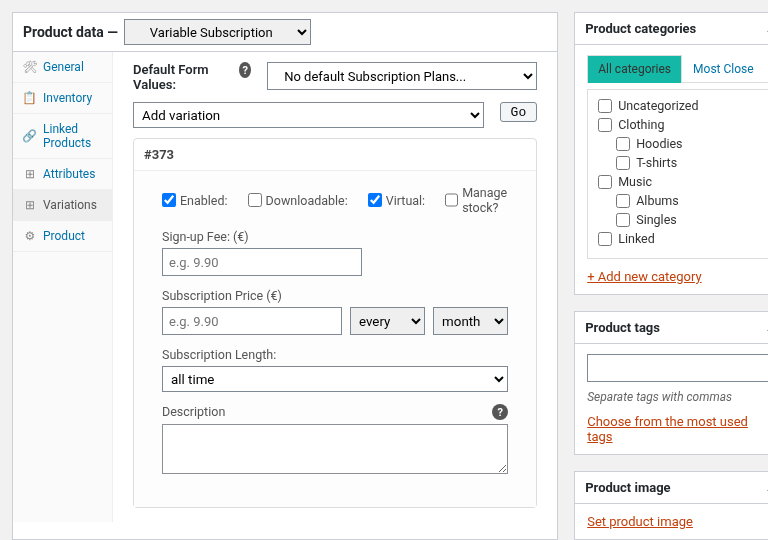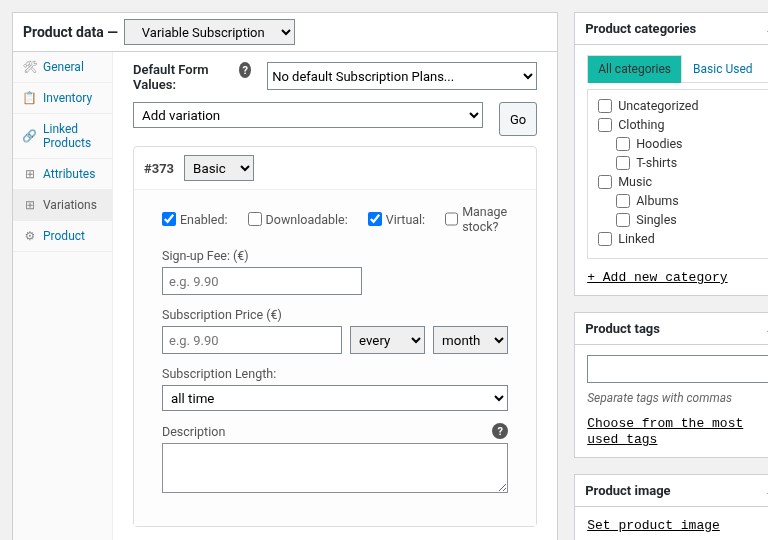--- a/index.html
+++ b/index.html
@@ -2,62 +2,62 @@
 <html><head>
 <meta charset="utf-8">
 <style>
 * { box-sizing: border-box; margin: 0; padding: 0; font-family: -apple-system, BlinkMacSystemFont, "Segoe UI", Roboto, sans-serif; }
 body { background: #f1f1f1; font-size: 13px; color: #444; padding: 12px; }
 .wrapper { display: flex; gap: 16px; }
 .main-panel { flex: 1; background: #fff; border: 1px solid #ccd0d4; }
 .side-panel { width: 212px; display: flex; flex-direction: column; gap: 16px; }
 .panel-header { display: flex; align-items: center; padding: 6px 10px; border-bottom: 1px solid #ccd0d4; }
 .panel-header h3 { font-size: 14px; font-weight: 700; color: #23282d; }
-.panel-header select { margin-left: 6px; font-size: 13px; padding: 2px 13px; background: #f0f0f0; border: 1px solid #7e8993; height: 26px; }
+.panel-header select { margin-left: 6px; font-size: 13px; padding: 2px 21px; background: #f0f0f0; border: 1px solid #7e8993; height: 26px; }
 .panel-body { display: flex; }
 .tabs { width: 100px; background: #fafafa; border-right: 1px solid #eee; }
 .tab { display: flex; align-items: center; gap: 6px; padding: 8px 10px; color: #0073aa; cursor: pointer; font-size: 12px; border-bottom: 1px solid #eee; }
 .tab.active { background: #eee; color: #555; }
 .tab .ticon { width: 14px; height: 14px; display: inline-flex; align-items: center; justify-content: center; color: #888; }
 .tab-content { flex: 1; padding: 10px 20px 14px; }
 .row { display: flex; align-items: flex-start; gap: 16px; margin-bottom: 10px; }
 .row.right { justify-content: flex-end; }
 .label-strong { font-weight: 600; color: #23282d; }
 .help { display:inline-flex;width:16px;height:16px;border-radius:50%;background:#555;color:#fff;align-items:center;justify-content:center;font-size:11px;font-weight:700; }
-select.wide { flex: 0 0 270px; font-size: 13px; padding: 3px 0; background: #fff; border: 1px solid #7e8993; height: 28px; }
+select.wide { flex: 0 0 270px; font-size: 13px; padding: 3px 12px; background: #fff; border: 1px solid #7e8993; height: 28px; }
 select.full { width: 100%; height: 26px; padding: 2px 4px; border: 1px solid #7e8993; background:#fff;}
 input[type=text].inp { padding: 4px 6px; border: 1px solid #7e8993; font-size: 13px; height: 28px; }
-.btn { padding: 0 10px; border: 1px solid #7e8993; background: #f3f5f6; cursor: pointer; font-size: 13px; border-radius: 3px; height: 34px; }
+.btn { padding: 0 10px; border: 1px solid #7e8993; background: #f3f5f6; cursor: pointer; font-size: 13px; border-radius: 3px; height: 20px; font-family: Liberation Mono, monospace; }
 .note { font-size: 12px; font-style: italic; color: #666; }
 .note a { color: #0073aa; }
 .var-box { border: 1px solid #ddd; margin-top: 8px; border-radius: 4px; }
 .var-head { display:flex; align-items:center; gap: 10px; padding: 8px 10px; border-bottom:1px solid #eee; }
 .var-head strong { font-weight:700; }
 .var-head select { height: 26px; border:1px solid #7e8993; padding: 2px 4px; width: 70px; }
 .var-body { padding: 14px 28px 18px; background:#fdfdfd; }
 .cbgroup { display:flex; gap: 20px; align-items:center; margin-bottom: 14px; }
 .cbgroup label { display:flex; align-items:center; gap:4px; font-size:12.5px; color:#555; }
 input[type=checkbox]{width:14px;height:14px;}
 .field { margin-bottom: 12px; }
-.field-label { font-size: 12.5px; color:#555; margin-bottom: 4px; display:flex; align-items:flex-end; justify-content:space-between; }
+.field-label { font-size: 12.5px; color:#555; margin-bottom: 4px; display:flex; align-items:flex-start; justify-content:space-between; }
 .sub-row { display:flex; gap: 8px; }
 .sub-row .inp { flex:1; }
 .sub-row select { flex:1; height:28px; border:1px solid #7e8993; padding:2px 4px; }
 textarea.desc { width:100%; height: 50px; border:1px solid #8c8f94; padding:4px; resize:vertical; font-family:inherit; }
 .side-box { background:#fff; border:1px solid #ccd0d4; }
 .side-head { display:flex; justify-content:space-between; align-items:center; padding:8px 10px; border-bottom:1px solid #ccd0d4; }
 .side-head h4 { font-size:13px; font-weight:700; color:#23282d;text-align:right; }
 .side-body { padding: 10px 12px; }
 .cat-tabs { display:flex; border-bottom:1px solid #ddd; margin-bottom:6px; }
 .cat-tab { padding:6px 10px; font-size:12px; color:#0073aa; cursor:pointer; border:1px solid transparent; border-bottom:none; }
 .cat-tab.active { border-color:#ddd; background:#14b8a6; margin-bottom:-1px; color:#333; }
 .cat-list { border:1px solid #ddd; padding:8px 10px; max-height:170px; overflow:auto; }
 .cat-list label { display:flex; align-items:center; gap:6px; margin-bottom:4px; font-size:12.5px; color:#333; }
 .cat-list .ind1 { padding-left: 18px; }
-.link { color:#000000; text-decoration:underline; cursor:pointer;font-family:Liberation Mono, monospace; }
+.link { color:#c2410c; text-decoration:underline; cursor:pointer; }
 .tag-row { display:flex; gap:6px; margin-bottom:8px; }
 .tag-row input { flex:1; border:1px solid #7e8993; padding:4px; height:28px; }
 .tag-note { font-size:12px; font-style:italic; color:#666; margin-bottom:10px; display:block; }
 .toggle-arrow { color:#666; font-size:10px; }
 </style>
 </head>
 <body>
 
 <div class="wrapper">
   <div class="main-panel">
@@ -105,23 +105,20 @@
         <div class="row">
           <select class="full" style="flex:1">
             <option>Add variation</option>
           </select>
           <button class="btn">Go</button>
         </div>
 
         <div class="var-box">
           <div class="var-head">
             <strong>#373</strong>
-            <select>
-              <option>Basic</option>
-            </select>
           </div>
           <div class="var-body">
             <div class="cbgroup">
               <label>
                   <input type="checkbox" checked="" style="">
                   <span>Enabled:</span>
                 </label>
               <label>
                   <input type="checkbox" style="">
                   <span>Downloadable:</span>
@@ -173,21 +170,21 @@
 
   <div class="side-panel">
     <div class="side-box">
       <div class="side-head">
           <h4>Product categories</h4>
           <span class="toggle-arrow">▲</span>
         </div>
       <div class="side-body">
         <div class="cat-tabs">
           <div class="cat-tab active">All categories</div>
-          <div class="cat-tab">Basic Used</div>
+          <div class="cat-tab">Most Close</div>
         </div>
         <div class="cat-list">
           <label>
               <input type="checkbox" style="">
               <span>Uncategorized</span>
             </label>
           <label>
               <input type="checkbox" style="">
               <span>Clothing</span>
             </label>

